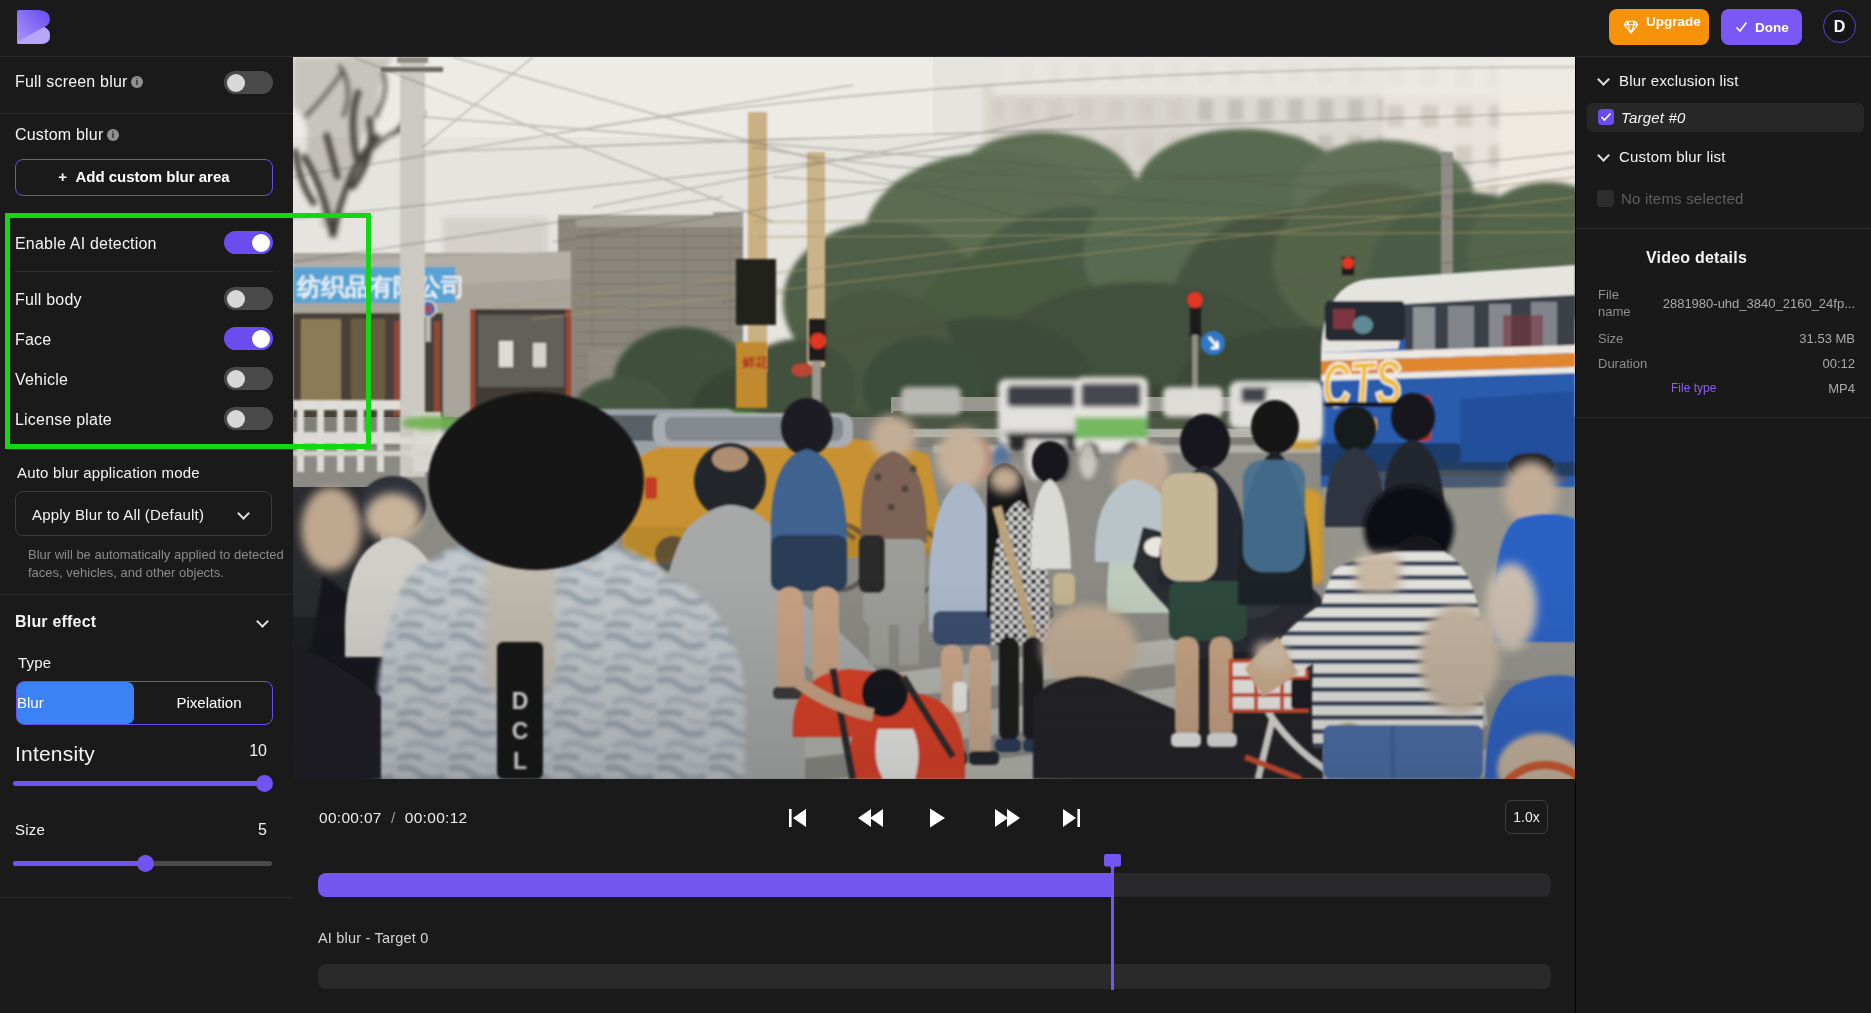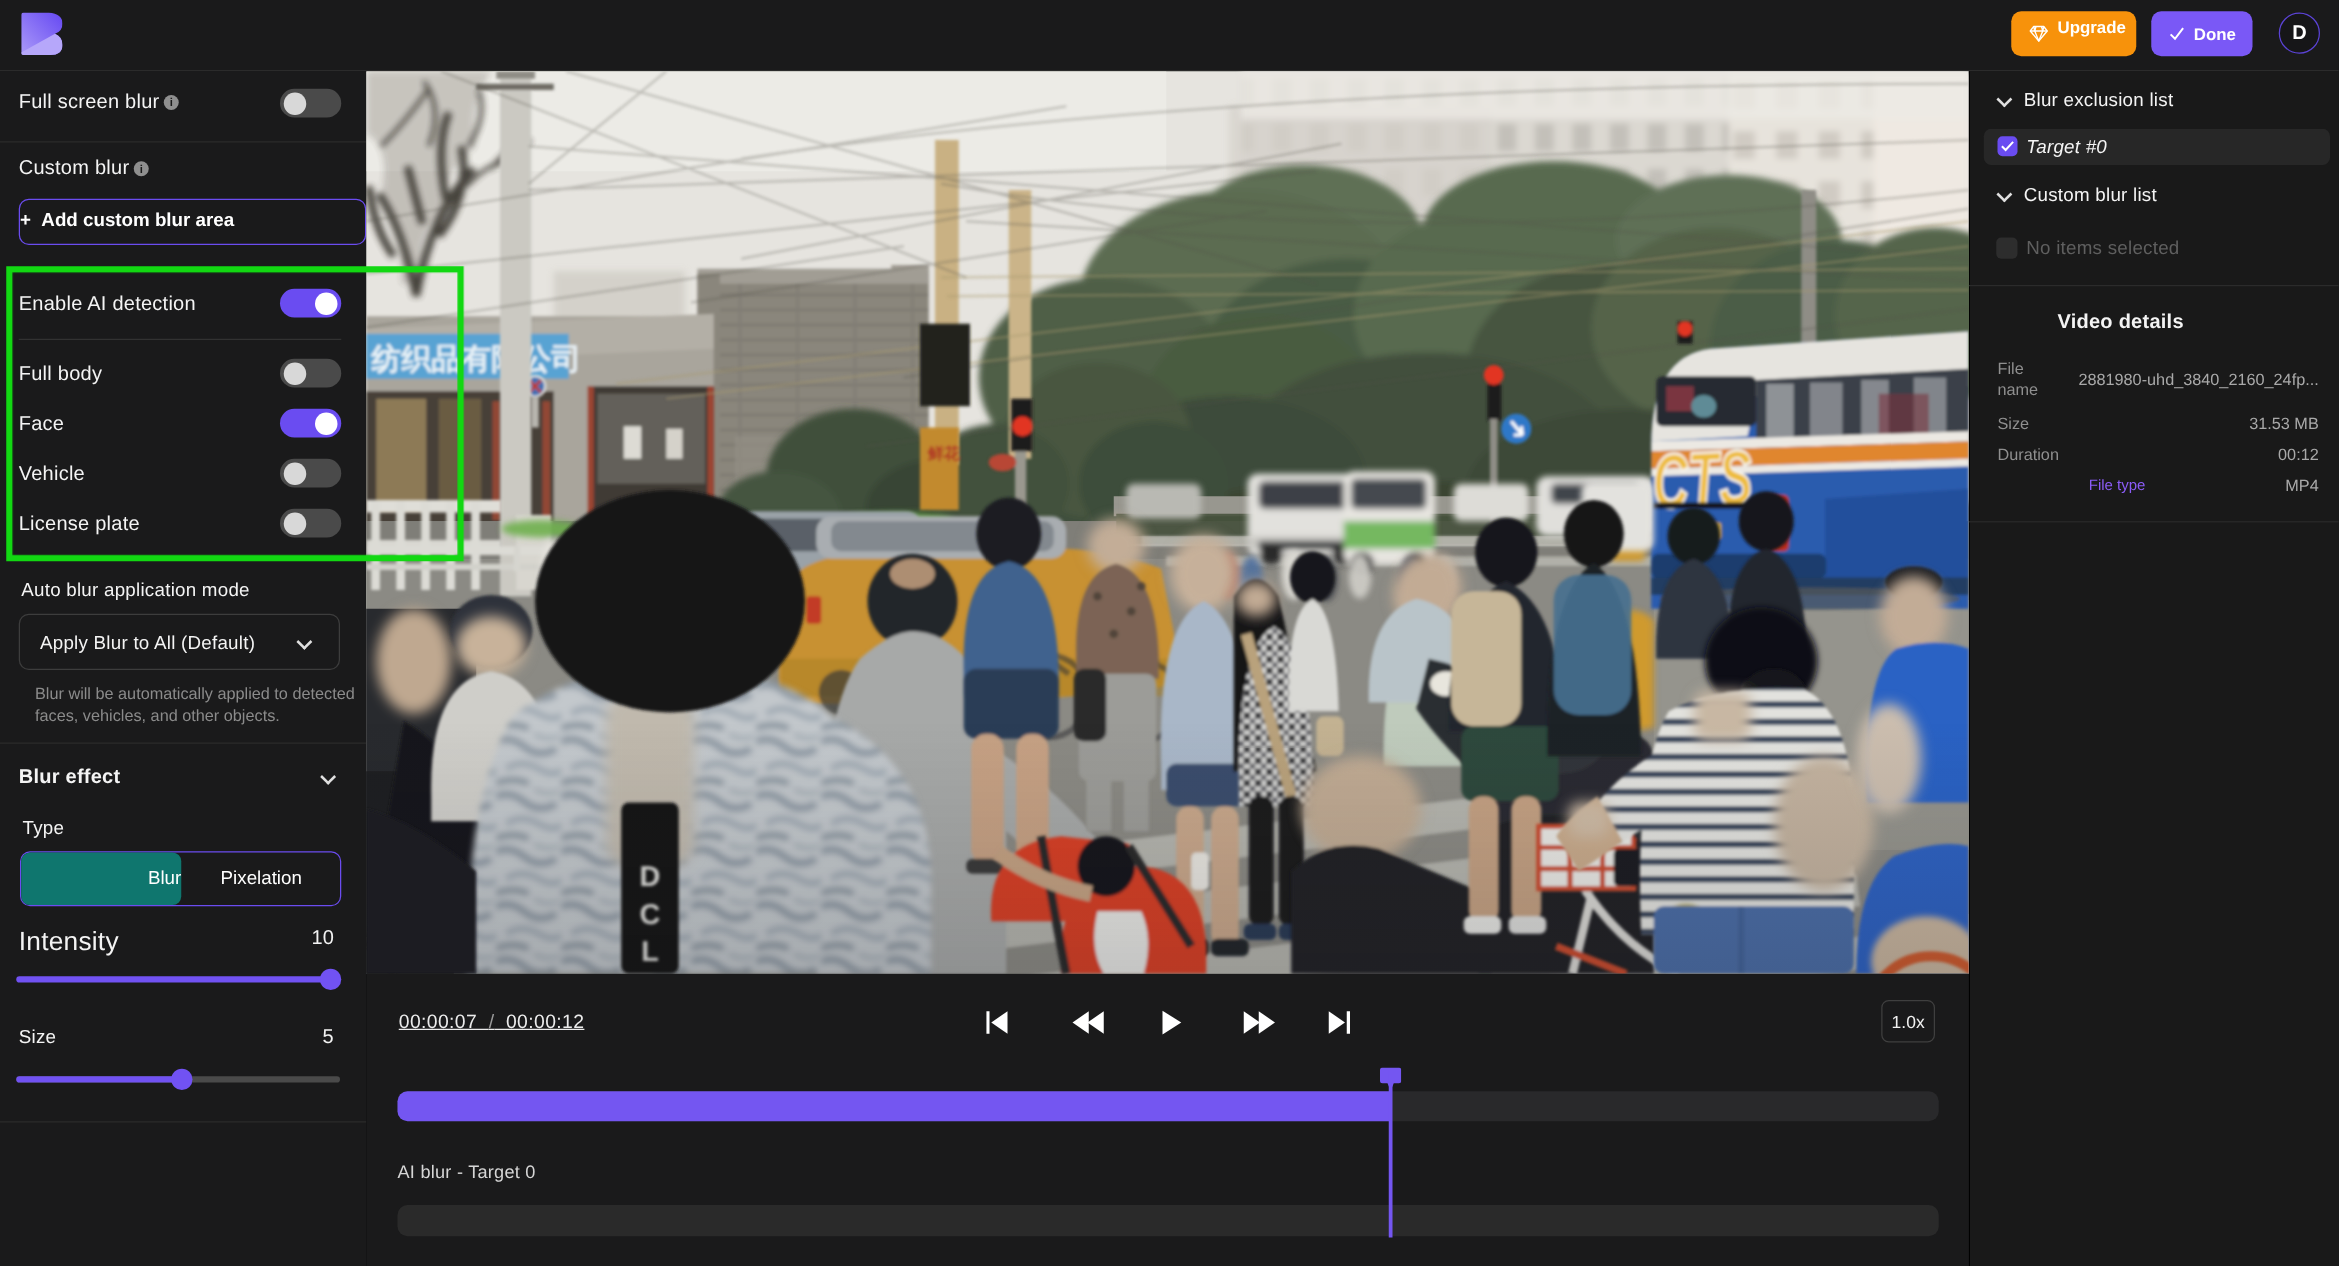--- a/index.html
+++ b/index.html
@@ -55,21 +55,21 @@
 
   <div class="lbl" style="left:15px;top:73px;">Full screen blur</div>
   <div class="info" style="left:131px;top:76px;">i</div>
   <div class="toggle" style="left:224px;top:71px;">
       <div class="knob"></div>
     </div>
   <div class="hline" style="left:0;top:113px;width:293px;"></div>
 
   <div class="lbl" style="left:15px;top:126px;">Custom blur</div>
   <div class="info" style="left:107px;top:129px;">i</div>
-  <div class="abs" style="left:15px;top:159px;width:278px;height:37px;border:1.5px solid #6b4cf0;border-radius:8px;text-align:left;line-height:34px;font-size:15px;font-weight:bold;color:#fff;">+&nbsp;&nbsp;Add custom blur area</div>
+  <div class="abs" style="left:15px;top:159px;width:258px;height:37px;border:1.5px solid #6b4cf0;border-radius:8px;text-align:center;line-height:34px;font-size:15px;font-weight:bold;color:#fff;">+&nbsp;&nbsp;Add custom blur area</div>
 
   <div class="lbl" style="left:15px;top:235px;">Enable AI detection</div>
   <div class="toggle on" style="left:224px;top:231px;">
       <div class="knob"></div>
     </div>
   <div class="hline" style="left:15px;top:271px;width:258px;background:#323232;"></div>
 
   <div class="lbl" style="left:15px;top:291px;">Full body</div>
   <div class="toggle" style="left:224px;top:287px;">
       <div class="knob"></div>
@@ -91,21 +91,21 @@
   <div class="abs" style="left:15px;top:491px;width:257px;height:45px;border:1px solid #3d3d3d;border-radius:8px;"></div>
   <div class="lbl" style="left:32px;top:506px;font-size:15px;">Apply Blur to All (Default)</div>
   <div class="chev" style="left:239px;top:509px;"></div>
   <div class="abs" style="left:28px;top:546px;width:266px;font-size:13px;color:#8b8b8b;line-height:18px;">Blur will be automatically applied to detected<br>faces, vehicles, and other objects.</div>
   <div class="hline" style="left:0;top:594px;width:293px;"></div>
 
   <div class="lbl" style="left:15px;top:613px;font-weight:bold;">Blur effect</div>
   <div class="chev" style="left:258px;top:617px;"></div>
   <div class="lbl" style="left:18px;top:654px;font-size:15px;">Type</div>
   <div class="abs" style="left:16px;top:681px;width:257px;height:44px;border:1px solid #6b4cf0;border-radius:8px;"></div>
-  <div class="abs" style="left:17px;top:682px;width:128px;height:42px;background:#0f766e;border-radius:7px;text-align:right;line-height:42px;font-size:15px;color:#fff;">Blur</div>
+  <div class="abs" style="left:17px;top:682px;width:117px;height:42px;background:#3b82f6;border-radius:7px;text-align:left;line-height:42px;font-size:15px;color:#fff;">Blur</div>
   <div class="abs" style="left:145px;top:682px;width:128px;height:42px;text-align:center;line-height:42px;font-size:15px;color:#fff;">Pixelation</div>
 
   <div class="lbl" style="left:15px;top:742px;font-size:21px;">Intensity</div>
   <div class="abs" style="left:0;top:742px;width:267px;text-align:right;font-size:16px;">10</div>
   <div class="abs" style="left:13px;top:781px;width:259px;height:5px;border-radius:3px;background:#7152f3;"></div>
   <div class="abs" style="left:256px;top:775px;width:17px;height:17px;border-radius:50%;background:#7152f3;"></div>
 
   <div class="lbl" style="left:15px;top:821px;font-size:15px;">Size</div>
   <div class="abs" style="left:0;top:821px;width:267px;text-align:right;font-size:16px;">5</div>
   <div class="abs" style="left:13px;top:861px;width:259px;height:5px;border-radius:3px;background:#4a4a4a;"></div>
@@ -642,21 +642,21 @@
   <div class="abs" style="left:1640px;top:296px;width:215px;text-align:right;font-size:13px;color:#a9a9a9;">2881980-uhd_3840_2160_24fp...</div>
   <div class="abs" style="left:1598px;top:331px;font-size:13px;color:#8f8f8f;">Size</div>
   <div class="abs" style="left:1640px;top:331px;width:215px;text-align:right;font-size:13px;color:#a9a9a9;">31.53 MB</div>
   <div class="abs" style="left:1598px;top:356px;font-size:13px;color:#8f8f8f;">Duration</div>
   <div class="abs" style="left:1640px;top:356px;width:215px;text-align:right;font-size:13px;color:#a9a9a9;">00:12</div>
   <div class="abs" style="left:1671px;top:381px;font-size:12px;color:#8b5cf6;">File type</div>
   <div class="abs" style="left:1640px;top:381px;width:215px;text-align:right;font-size:13px;color:#a9a9a9;">MP4</div>
   <div class="hline" style="left:1575px;top:417px;width:296px;"></div>
 
   <div class="abs" style="left:293px;top:779px;width:1282px;height:234px;background:#1a1a1b;"></div>
-  <div class="abs" style="left:319px;top:809px;font-size:15.5px;color:#ececec;letter-spacing:.3px;text-decoration:underline;">00:00:07&nbsp;&nbsp;<span style="color:#9a9a9a">/</span>&nbsp;&nbsp;00:00:12</div>
+  <div class="abs" style="left:319px;top:809px;font-size:15.5px;color:#ececec;letter-spacing:.3px;">00:00:07&nbsp;&nbsp;<span style="color:#9a9a9a">/</span>&nbsp;&nbsp;00:00:12</div>
 
   <svg class="abs" style="left:789px;top:807px;" width="300" height="22" viewBox="0 0 300 22">
     <g fill="#fff">
       <rect x="0" y="2" width="2.6" height="18"></rect>
         <path d="M17 2 L17 20 L4 11 Z"></path>
       <path d="M82 2 L82 20 L69 11 Z"></path>
         <path d="M94 2 L94 20 L81 11 Z"></path>
       <path d="M141 1.5 L141 20.5 L156 11 Z"></path>
       <path d="M206 2 L206 20 L219 11 Z"></path>
         <path d="M218 2 L218 20 L231 11 Z"></path>

